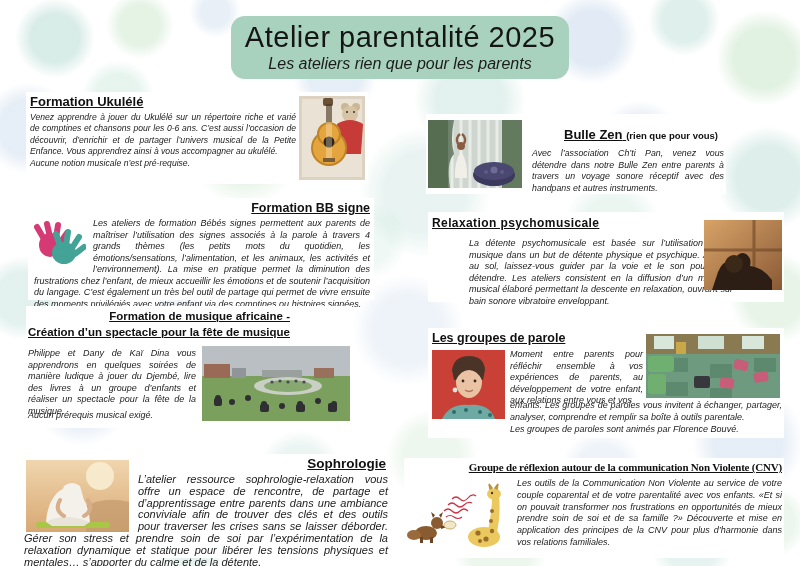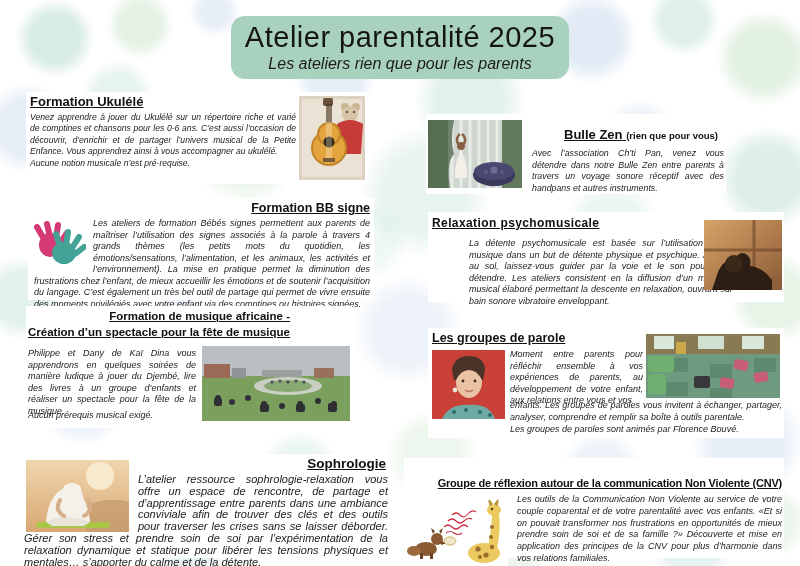--- a/index.html
+++ b/index.html
@@ -80,21 +80,21 @@
   #sec-parole .b1{left:82px;top:21px;width:133px;}
   #sec-parole .b2{left:82px;top:72px;width:272px;}
   #sec-parole .b3{left:82px;top:96px;width:272px;text-align:left;}
   
   #sec-sophro{left:22px;top:454px;width:368px;height:104px;padding:2px;box-sizing:border-box;}
   #sec-sophro .img{float:left;margin:4px 9px 0 2px;}
   #sec-sophro .h{text-align:right;font-size:13.5px;margin:0 2px 3px 0;}
   #sec-sophro .body{font-size:11px;line-height:11.8px;}
   
   #sec-cnv{left:404px;top:458px;width:380px;height:100px;padding:2px;box-sizing:border-box;}
-  #sec-cnv .h{font-size:11px;letter-spacing:-.2px;white-space:nowrap;margin:16px 0 3px 0;}
+  #sec-cnv .h{font-size:11px;letter-spacing:-.2px;white-space:nowrap;margin:0 0 3px 0;font-family:Liberation Serif, serif;}
   #sec-cnv .img{float:left;margin:3px 9px 0 0;}
   #sec-cnv .body{line-height:11.8px;}
 </style>
 </head>
 <body>
 
 <div class="canvas">
 
   <div class="banner">
     <div class="title">Atelier parentalité 2025</div>

